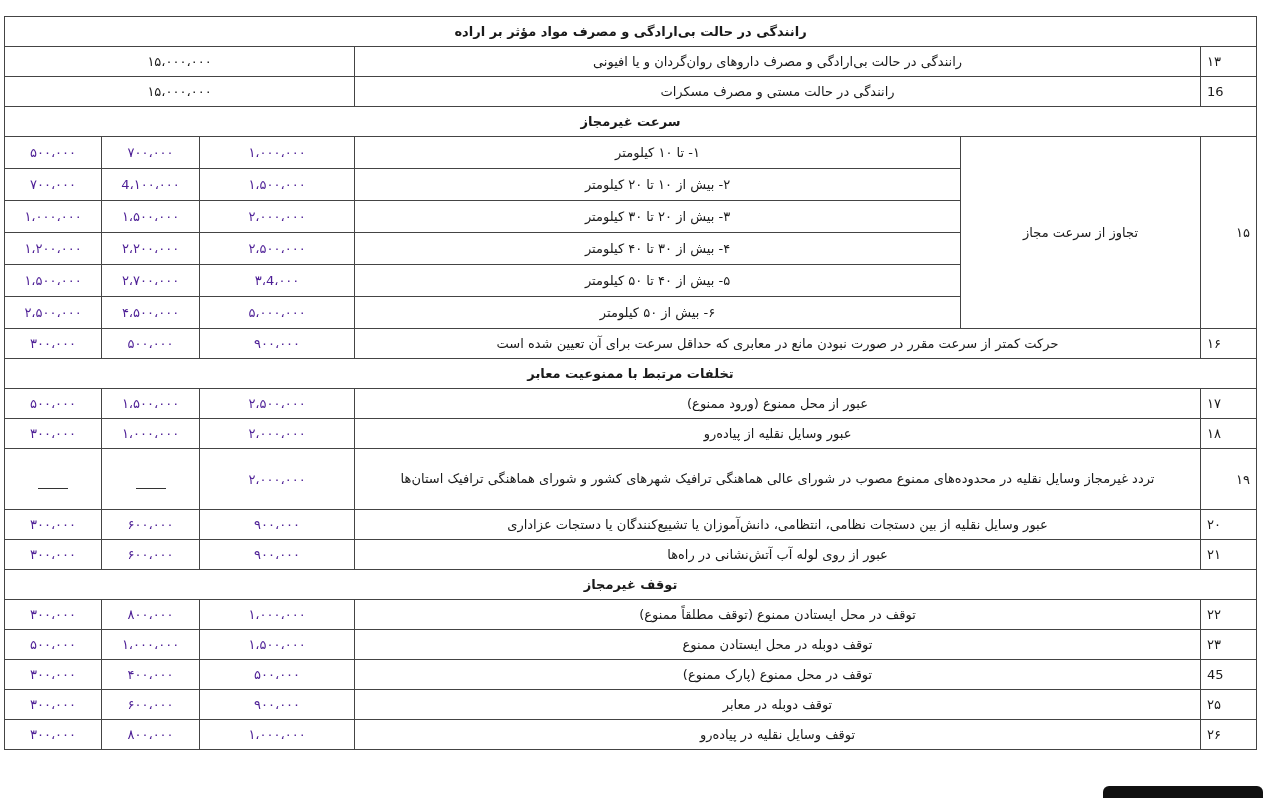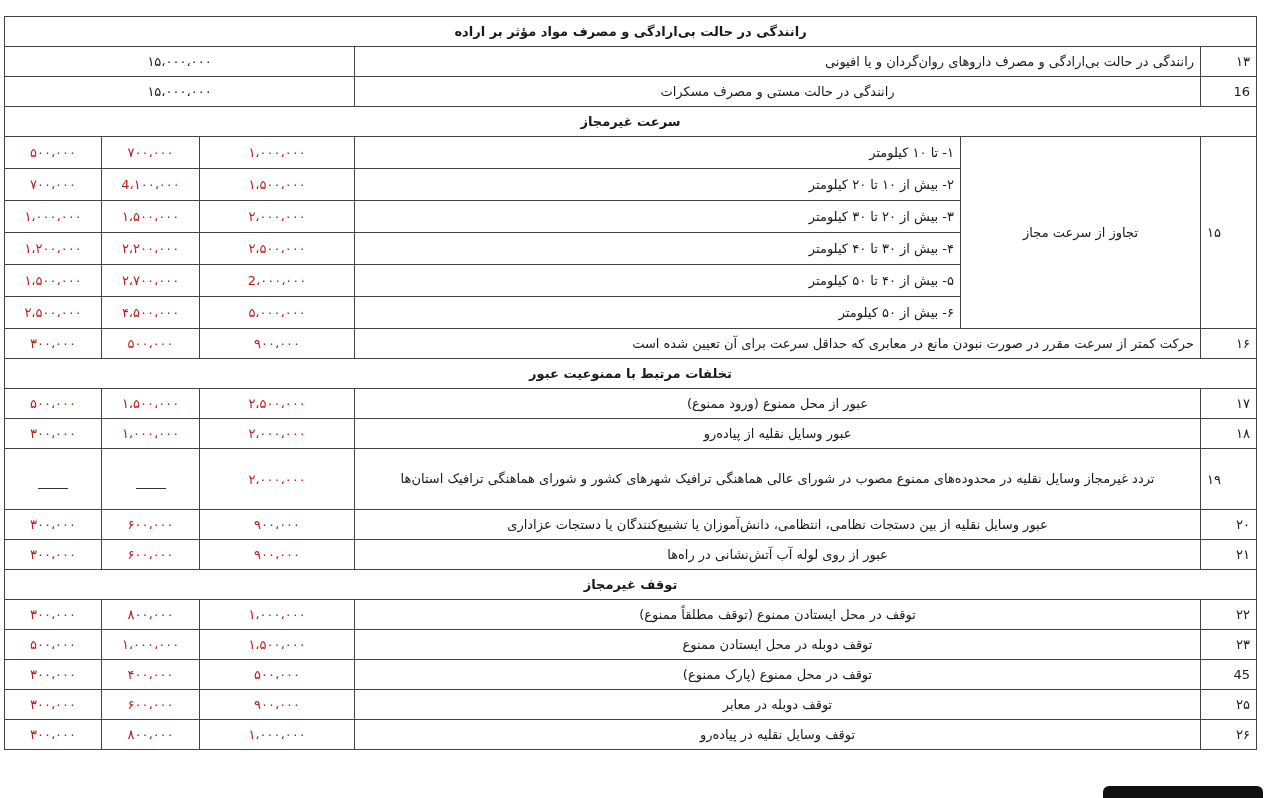--- a/index.html
+++ b/index.html
@@ -8,26 +8,26 @@
   .page { position: absolute; left: 4px; top: 16px; width: 1252px; }
   table.fines { border-collapse: collapse; width: 1252px; table-layout: fixed; direction: rtl; }
   table.fines td { border: 1.3px solid #444; padding: 0 6px; font-size: 13px; height: 29px;
                    vertical-align: middle; overflow: hidden; white-space: nowrap; }
   col.c-num { width: 56px; }
   col.c-title { width: 240px; }
   col.c-sub { width: 606px; }
   col.c-a { width: 155px; }
   col.c-b { width: 98px; }
   col.c-c { width: 97px; }
-  td.num { text-align: left; vertical-align: top; padding-top: 6px; font-size: 14px; }
-  td.num-mid { text-align: right; font-size: 14px; }
+  td.num { text-align: right; vertical-align: top; padding-top: 6px; font-size: 14px; }
+  td.num-mid { text-align: left; font-size: 14px; }
   td.sec { text-align: center; font-weight: bold; font-size: 14.5px; height: 29px; }
-  td.desc { text-align: right; }
+  td.desc { text-align: center; }
   td.desc-c { text-align: center; }
-  td.amt { text-align: center; direction: ltr; font-size: 12px; letter-spacing: 0.5px; color: #b91c1c; }
+  td.amt { text-align: center; direction: ltr; font-size: 12px; letter-spacing: 0.5px; color: #4c1d95; }
   td.amt-wide { text-align: center; direction: ltr; font-size: 12px; letter-spacing: 0.5px; margin-left: 6px; }
   td.wrap { white-space: normal; line-height: 26px; text-align: center; }
   .dash { display: inline-block; width: 30px; border-top: 1px solid #333; vertical-align: middle; margin-top: 18px; }
   tr.tall td { height: 31px; }
   .footer-bar { position: absolute; left: 1103px; top: 786px; width: 160px; height: 14px;
                 background: #111; border-radius: 6px 6px 0 0; }
 </style>
 </head>
 <body>
 
@@ -81,40 +81,40 @@
       <td class="amt">۱،۰۰۰،۰۰۰</td>
     </tr>
     <tr class="tall">
       <td class="desc">۴- بیش از ۳۰ تا ۴۰ کیلومتر</td>
       <td class="amt">۲،۵۰۰،۰۰۰</td>
       <td class="amt">۲،۲۰۰،۰۰۰</td>
       <td class="amt">۱،۲۰۰،۰۰۰</td>
     </tr>
     <tr class="tall">
       <td class="desc">۵- بیش از ۴۰ تا ۵۰ کیلومتر</td>
-      <td class="amt">2،۰۰۰،۰۰۰</td>
+      <td class="amt">۳،4،۰۰۰</td>
       <td class="amt">۲،۷۰۰،۰۰۰</td>
       <td class="amt">۱،۵۰۰،۰۰۰</td>
     </tr>
     <tr class="tall">
       <td class="desc">۶- بیش از ۵۰ کیلومتر</td>
       <td class="amt">۵،۰۰۰،۰۰۰</td>
       <td class="amt">۴،۵۰۰،۰۰۰</td>
       <td class="amt">۲،۵۰۰،۰۰۰</td>
     </tr>
     <tr>
       <td class="num-mid">۱۶</td>
       <td colspan="2" class="desc">حرکت کمتر از سرعت مقرر در صورت نبودن مانع در معابری که حداقل سرعت برای آن تعیین شده است</td>
       <td class="amt">۹۰۰،۰۰۰</td>
       <td class="amt">۵۰۰،۰۰۰</td>
       <td class="amt">۳۰۰،۰۰۰</td>
     </tr>
 
     <tr>
-      <td colspan="6" class="sec">تخلفات مرتبط با ممنوعیت عبور</td>
+      <td colspan="6" class="sec">تخلفات مرتبط با ممنوعیت معابر</td>
     </tr>
     <tr>
       <td class="num-mid">۱۷</td>
       <td colspan="2" class="desc-c">عبور از محل ممنوع (ورود ممنوع)</td>
       <td class="amt">۲،۵۰۰،۰۰۰</td>
       <td class="amt">۱،۵۰۰،۰۰۰</td>
       <td class="amt">۵۰۰،۰۰۰</td>
     </tr>
     <tr>
       <td class="num-mid">۱۸</td>

